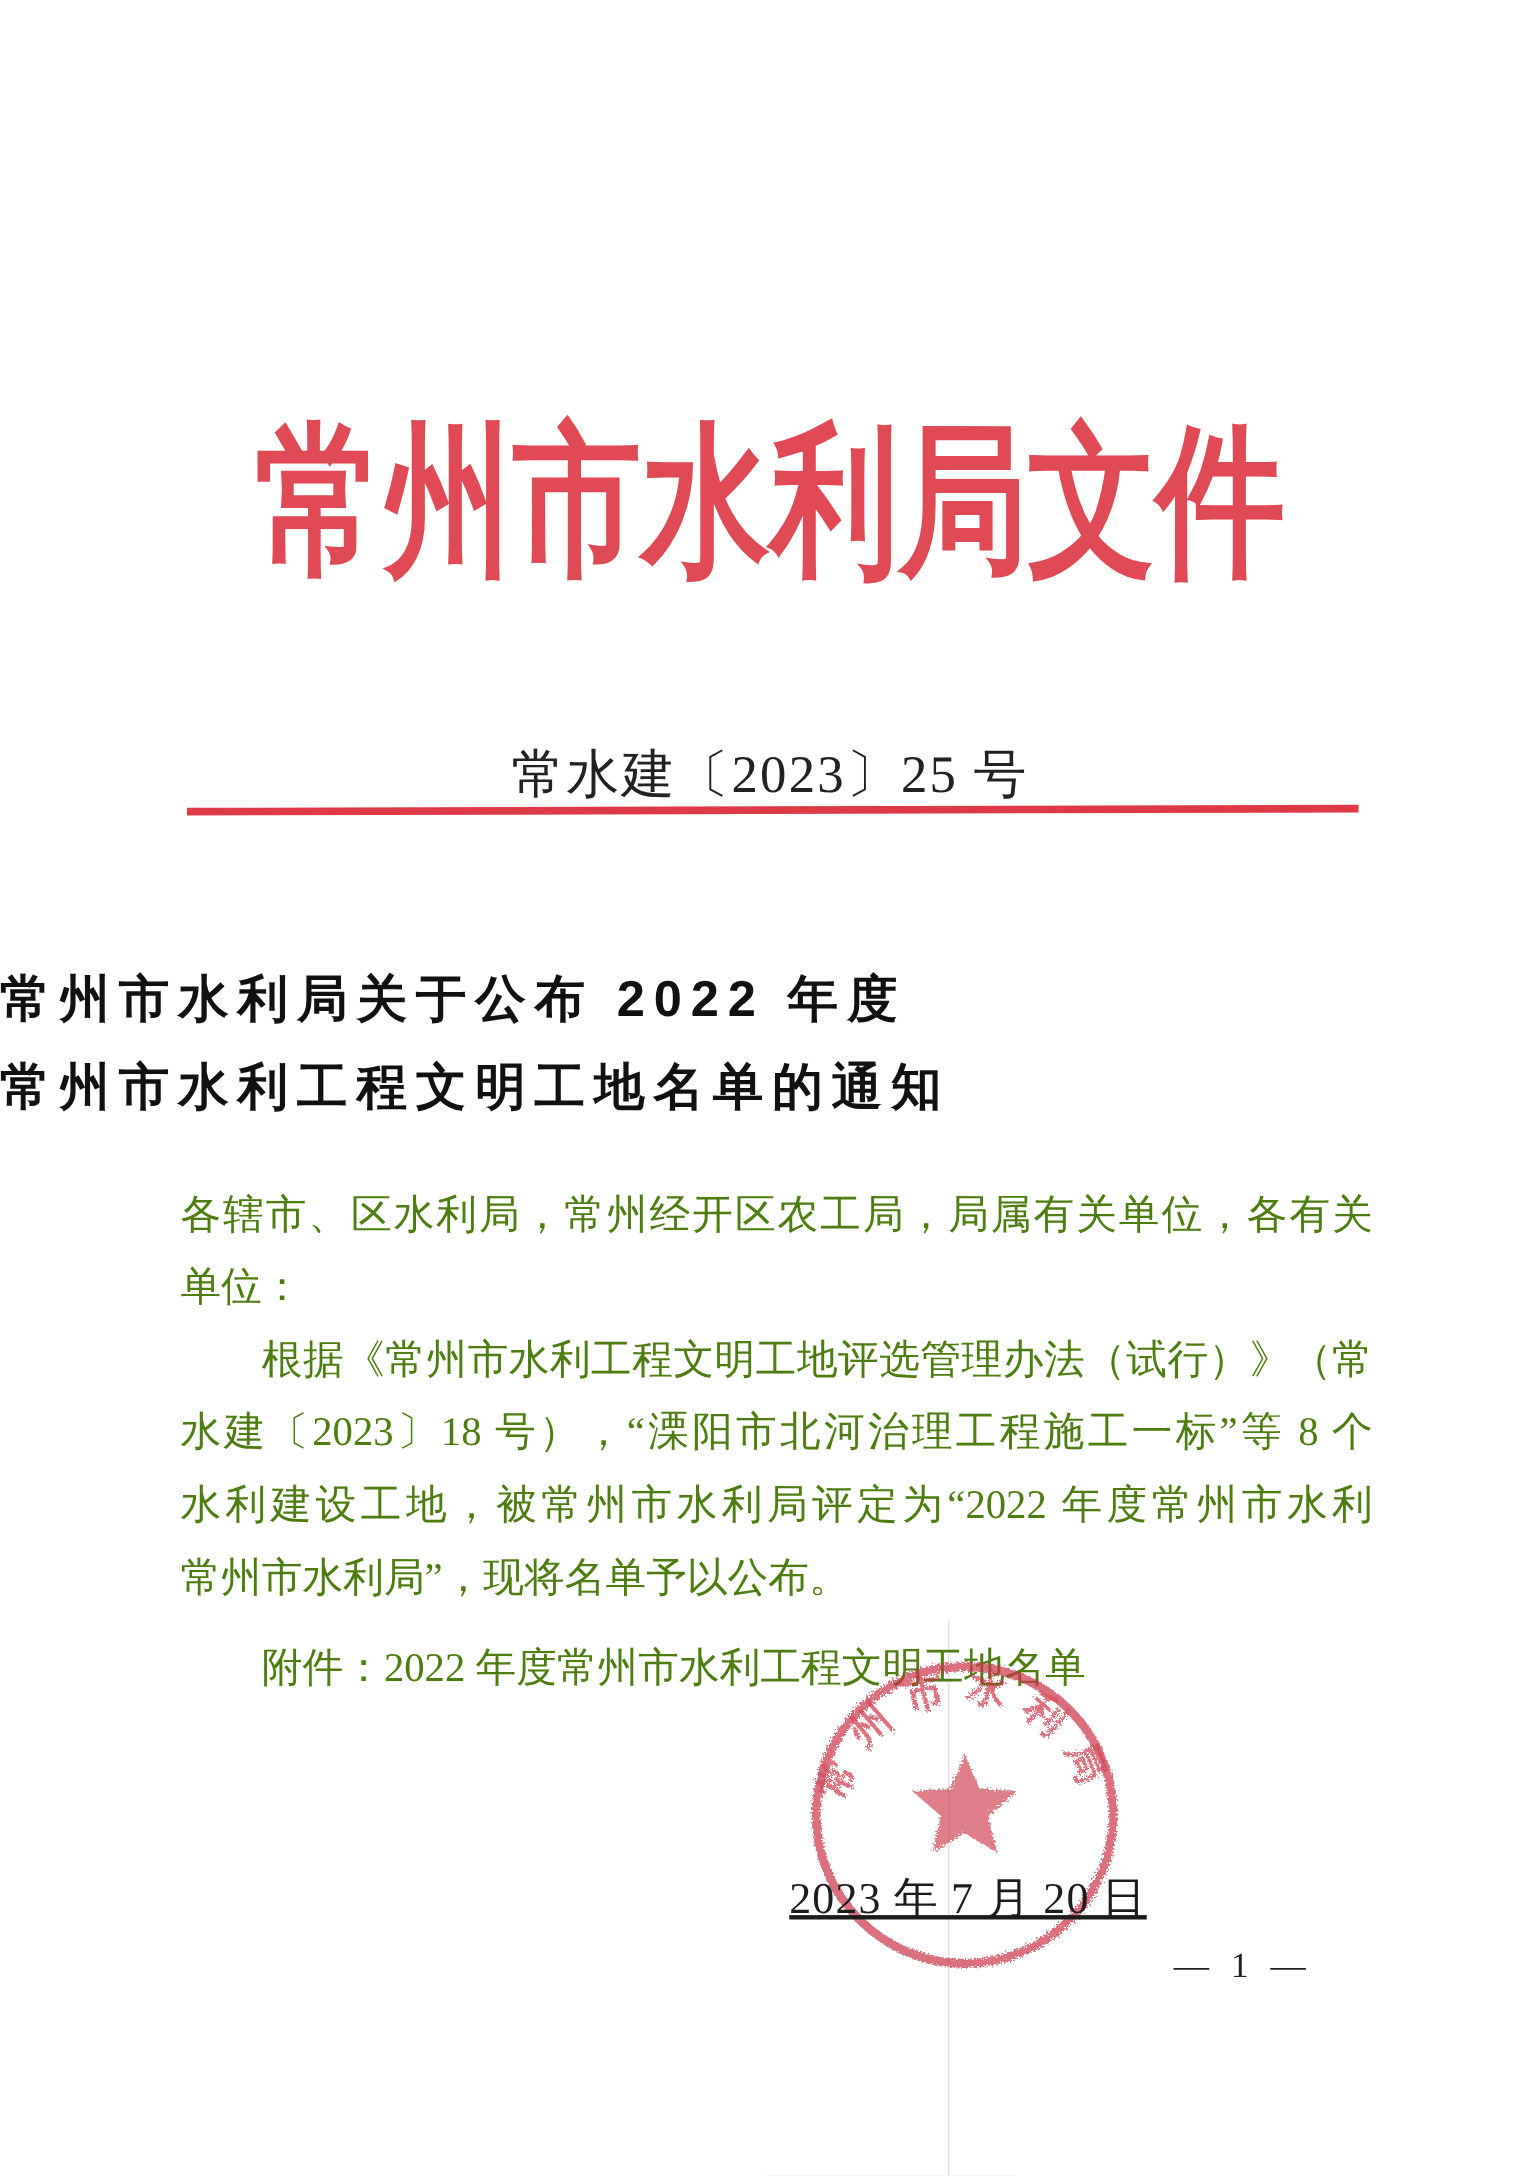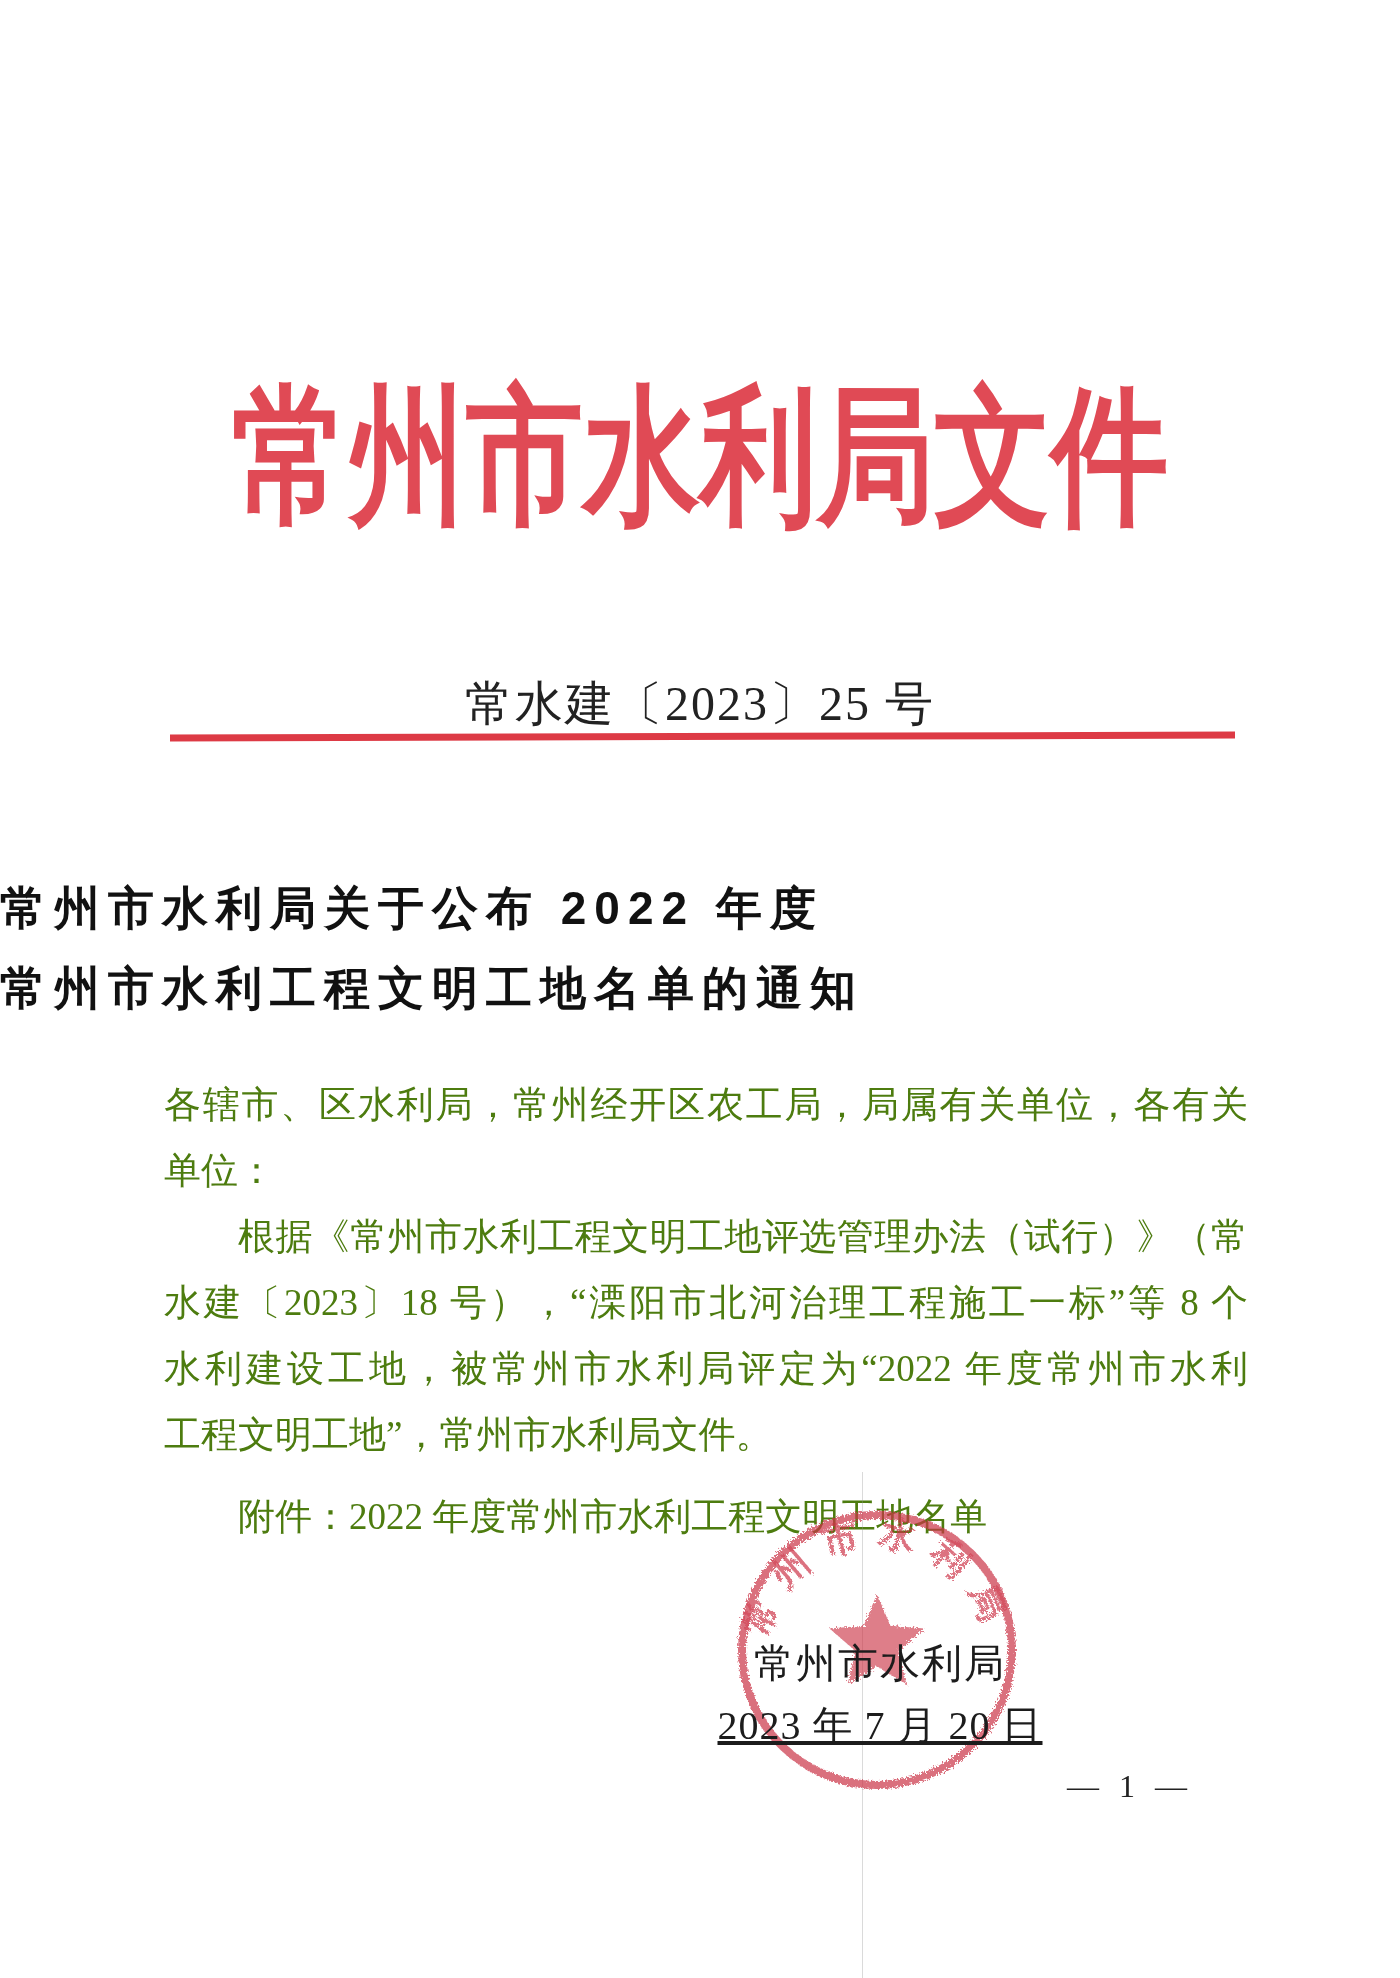--- a/index.html
+++ b/index.html
@@ -150,21 +150,21 @@
     <div>常州市水利局关于公布 2022 年度</div>
     <div>常州市水利工程文明工地名单的通知</div>
   </div>
 
   <div class="body-text">
     <span class="body-line just">各辖市、区水利局，常州经开区农工局，局属有关单位，各有关</span>
     <span class="body-line">单位：</span>
     <span class="body-line just indent">根据《常州市水利工程文明工地评选管理办法（试行）》（常</span>
     <span class="body-line just">水建〔2023〕18 号），“溧阳市北河治理工程施工一标”等 8 个</span>
     <span class="body-line just">水利建设工地，被常州市水利局评定为“2022 年度常州市水利</span>
-    <span class="body-line">工程文明工地”，常州市水利局文件。</span>
+    <span class="body-line">常州市水利局”，现将名单予以公布。</span>
     <span class="body-line indent attachment-line">附件：2022 年度常州市水利工程文明工地名单</span>
   </div>
 
   <div class="fold-line"></div>
 
   <svg class="seal" viewBox="0 0 288 288" xmlns="http://www.w3.org/2000/svg">
     <defs>
       <filter id="stampRough" x="-20%" y="-20%" width="140%" height="140%">
         <feTurbulence type="fractalNoise" baseFrequency="0.55" numOctaves="2" seed="7" result="noise"></feTurbulence>
         <feDisplacementMap in="SourceGraphic" in2="noise" scale="7"></feDisplacementMap>
@@ -173,18 +173,17 @@
     </defs>
     <g filter="url(#stampRough)">
       <circle cx="144" cy="144" r="135" fill="none" stroke="#cc3347" stroke-width="8" opacity="0.8"></circle>
       <polygon points="144,88 157.3,119.8 191.6,122.5 165.5,144.9 173.5,178.4 144,160.3 114.5,178.4 122.5,144.9 96.4,122.5 130.7,119.8" fill="#cc3347" opacity="0.72"></polygon>
       <text font-size="36" fill="#cc3347" opacity="0.78" letter-spacing="16" font-family="Liberation Serif, serif" font-weight="bold">
         <textPath href="#sealArcPath" startOffset="50%" text-anchor="middle">常州市水利局</textPath>
       </text>
     </g>
   </svg>
 
-  <div class="sig-org">常州市水利局</div>
   <div class="sig-date">2023 年 7 月 20 日</div>
 
   <div class="page-number">— 1 —</div>
 
 </div>
 
 </body></html>

